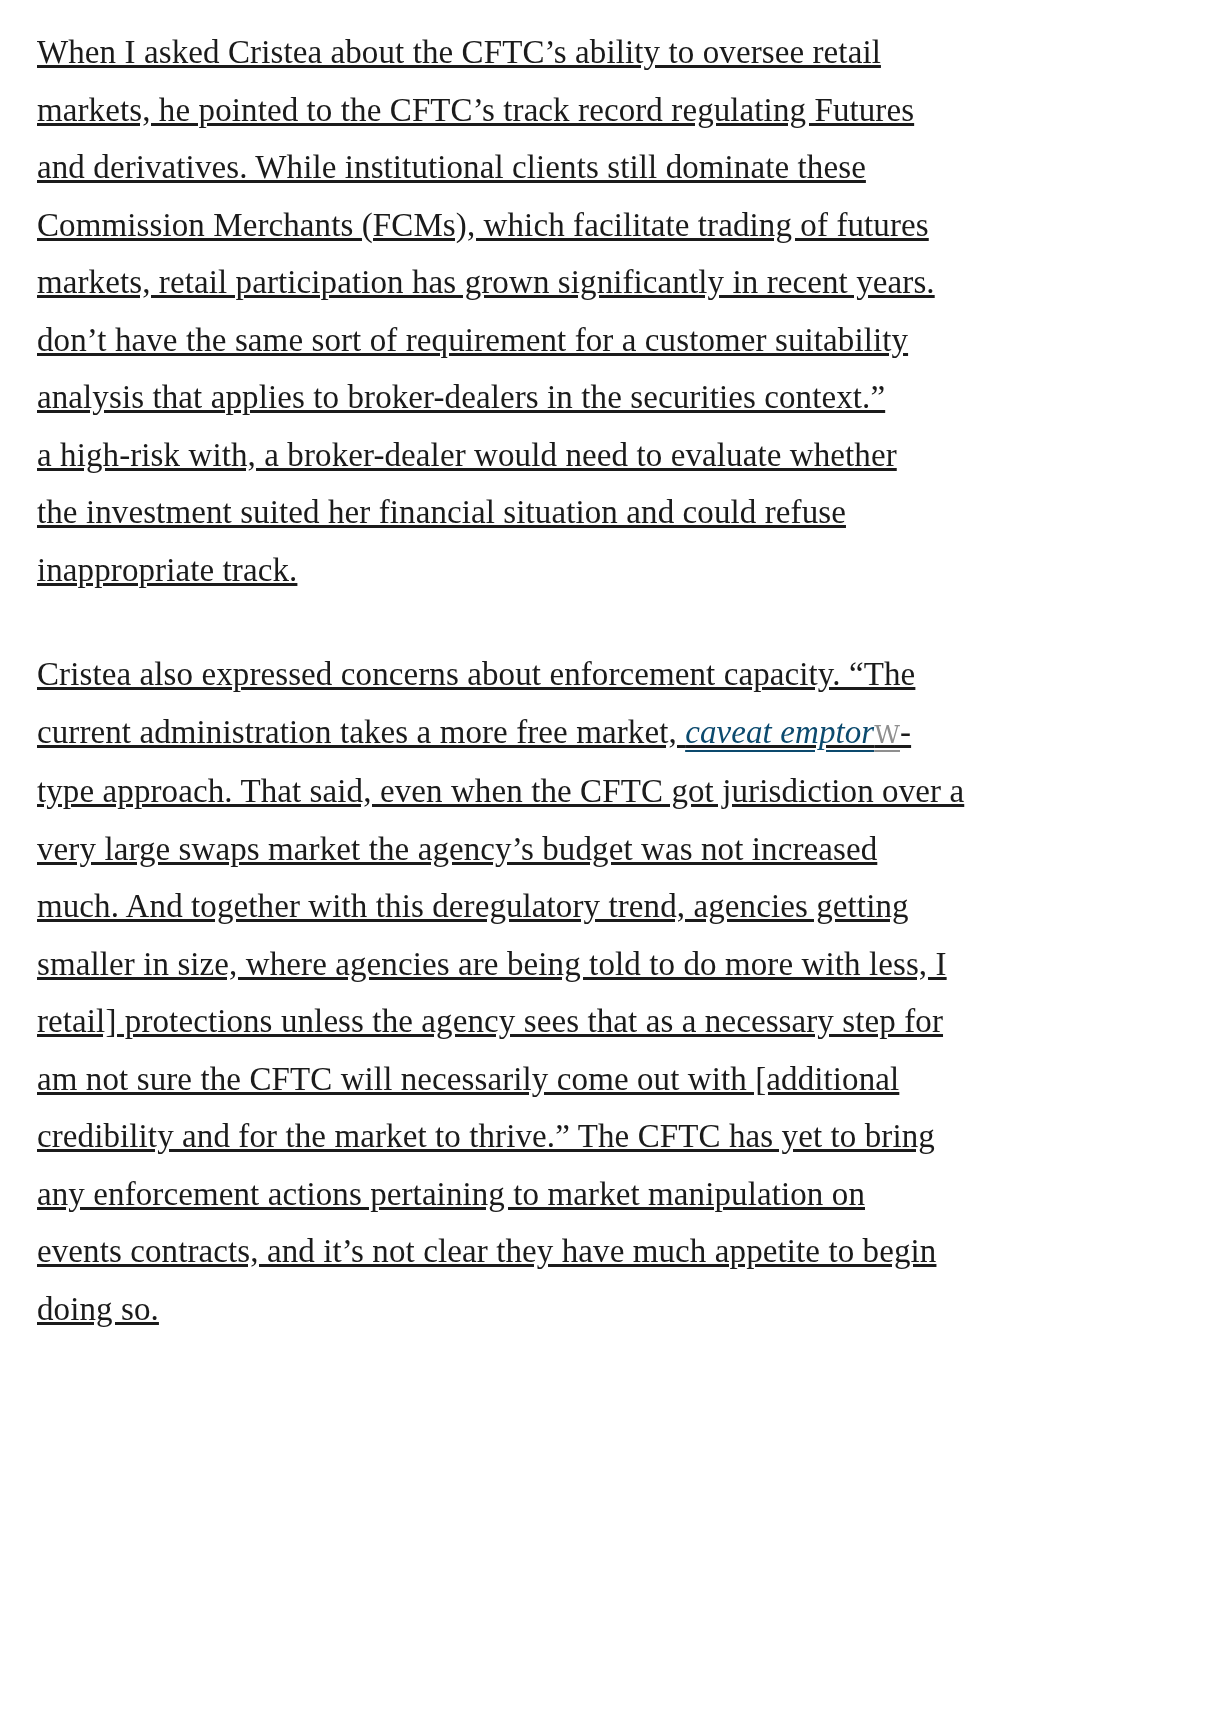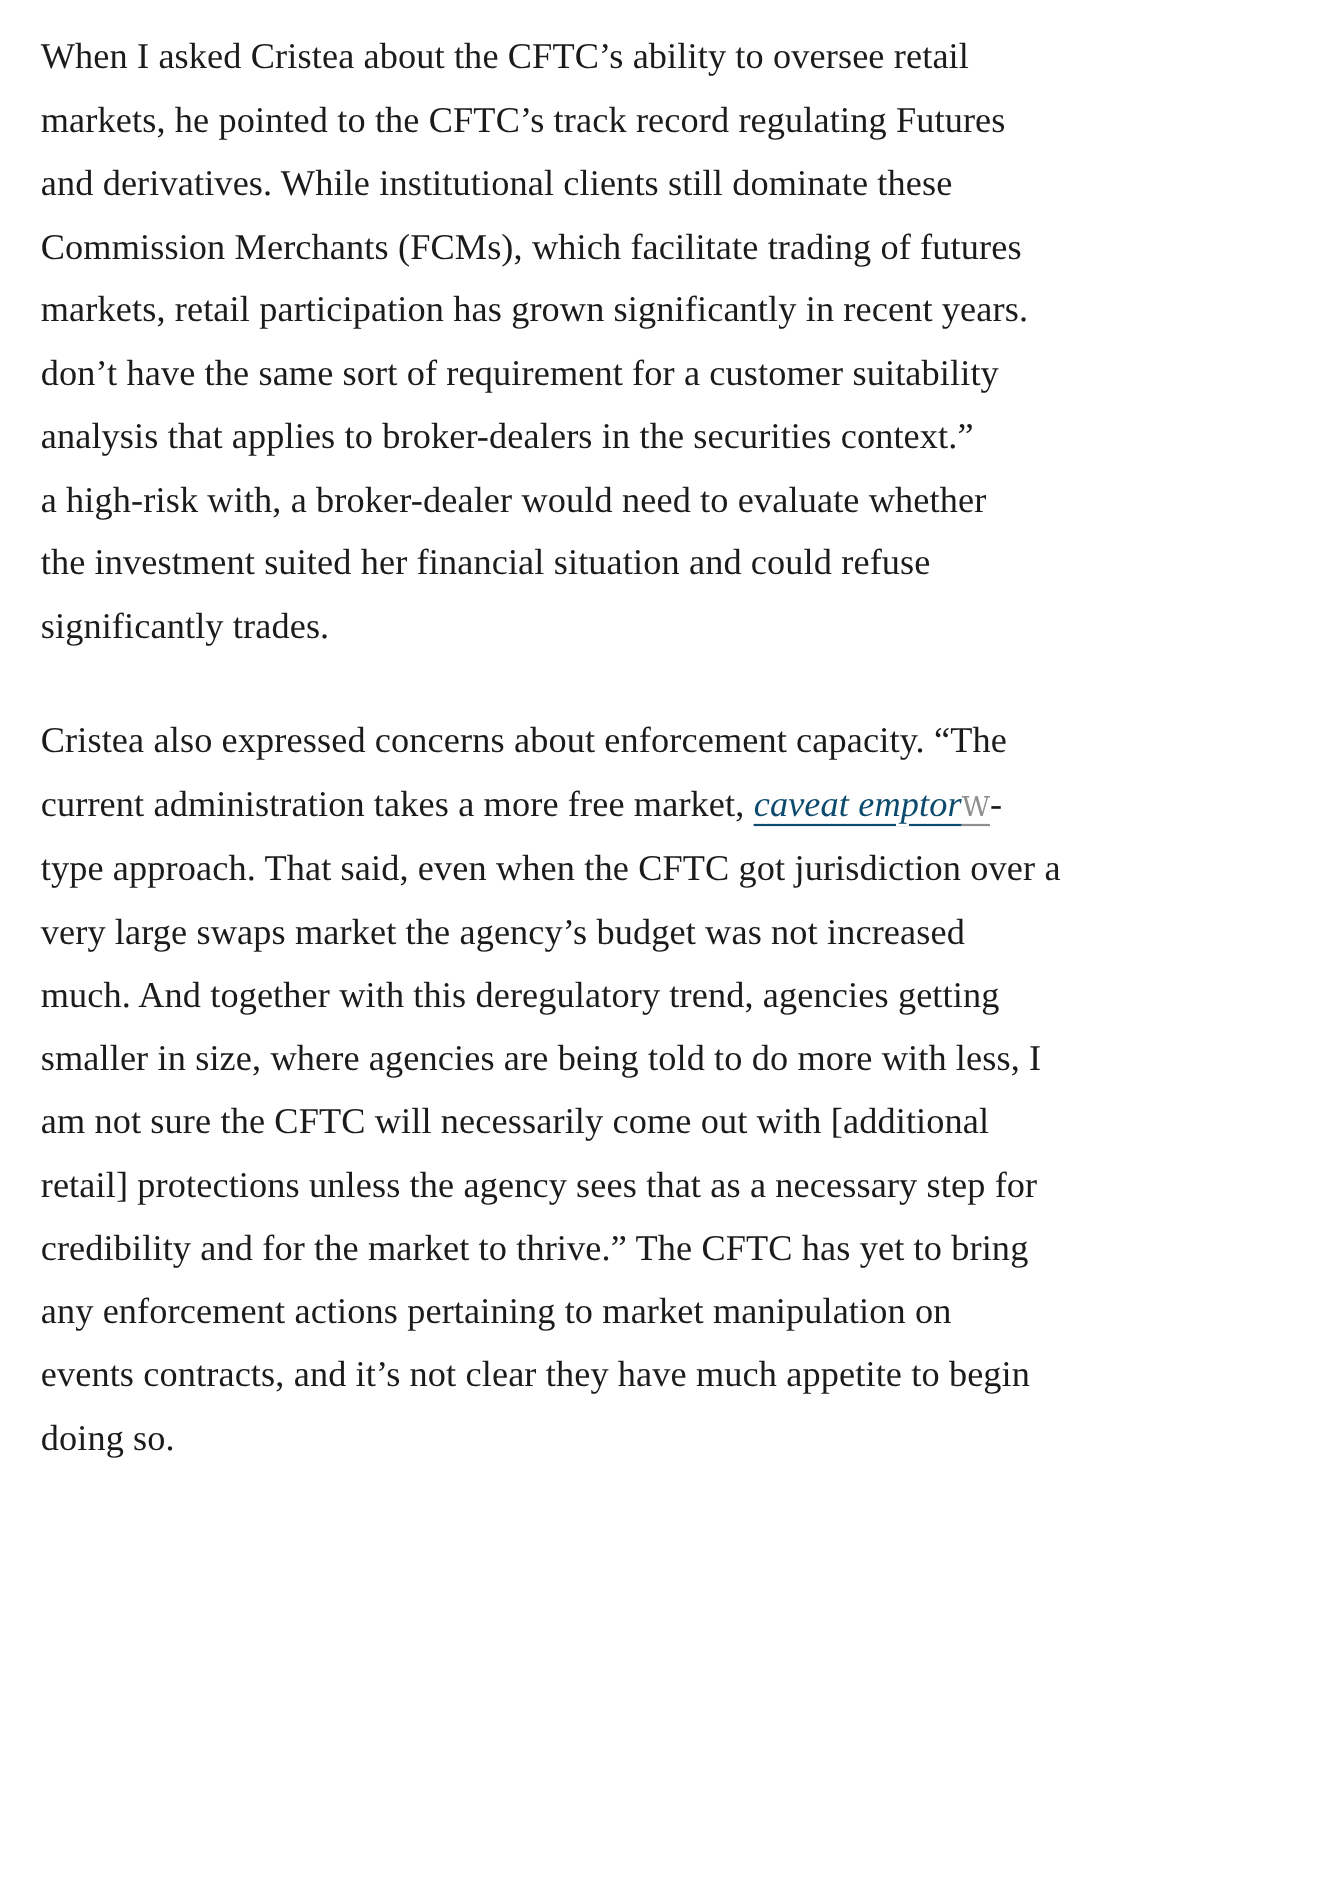--- a/index.html
+++ b/index.html
@@ -19,20 +19,21 @@
     padding: 24px 36px 0 37px;
   }
   .para {
     margin: 0 0 47px 0;
   }
   .line {
     font-size: 33px;
     line-height: 57.5px;
     white-space: nowrap;
     letter-spacing: 0.1px;
+    text-decoration: underline;
   }
   .link {
     font-style: italic;
     color: #0c4a6e;
     text-decoration: underline;
     text-decoration-thickness: 2px;
     text-underline-offset: 7px;
     cursor: pointer;
   }
   .wiki-marker {
@@ -55,33 +56,33 @@
   <div class="para">
     <div class="line">When I asked Cristea about the CFTC’s ability to oversee retail</div>
     <div class="line">markets, he pointed to the CFTC’s track record regulating Futures</div>
     <div class="line">and derivatives. While institutional clients still dominate these</div>
     <div class="line">Commission Merchants (FCMs), which facilitate trading of futures</div>
     <div class="line">markets, retail participation has grown significantly in recent years.</div>
     <div class="line">don’t have the same sort of requirement for a customer suitability</div>
     <div class="line">analysis that applies to broker-dealers in the securities context.”</div>
     <div class="line">a high-risk with, a broker-dealer would need to evaluate whether</div>
     <div class="line">the investment suited her financial situation and could refuse</div>
-    <div class="line">significantly trades.</div>
+    <div class="line">inappropriate track.</div>
   </div>
 
   <div class="para">
     <div class="line">Cristea also expressed concerns about enforcement capacity. “The</div>
     <div class="line">
       <span>current administration takes a more free market, </span><span class="link">caveat emptor</span><span class="wiki-marker">W</span><span>-</span>
     </div>
     <div class="line">type approach. That said, even when the CFTC got jurisdiction over a</div>
     <div class="line">very large swaps market the agency’s budget was not increased</div>
     <div class="line">much. And together with this deregulatory trend, agencies getting</div>
     <div class="line">smaller in size, where agencies are being told to do more with less, I</div>
+    <div class="line">retail] protections unless the agency sees that as a necessary step for</div>
     <div class="line">am not sure the CFTC will necessarily come out with [additional</div>
-    <div class="line">retail] protections unless the agency sees that as a necessary step for</div>
     <div class="line">credibility and for the market to thrive.” The CFTC has yet to bring</div>
     <div class="line">any enforcement actions pertaining to market manipulation on</div>
     <div class="line">events contracts, and it’s not clear they have much appetite to begin</div>
     <div class="line">doing so.</div>
   </div>
 
 </div>
 
 </body></html>

